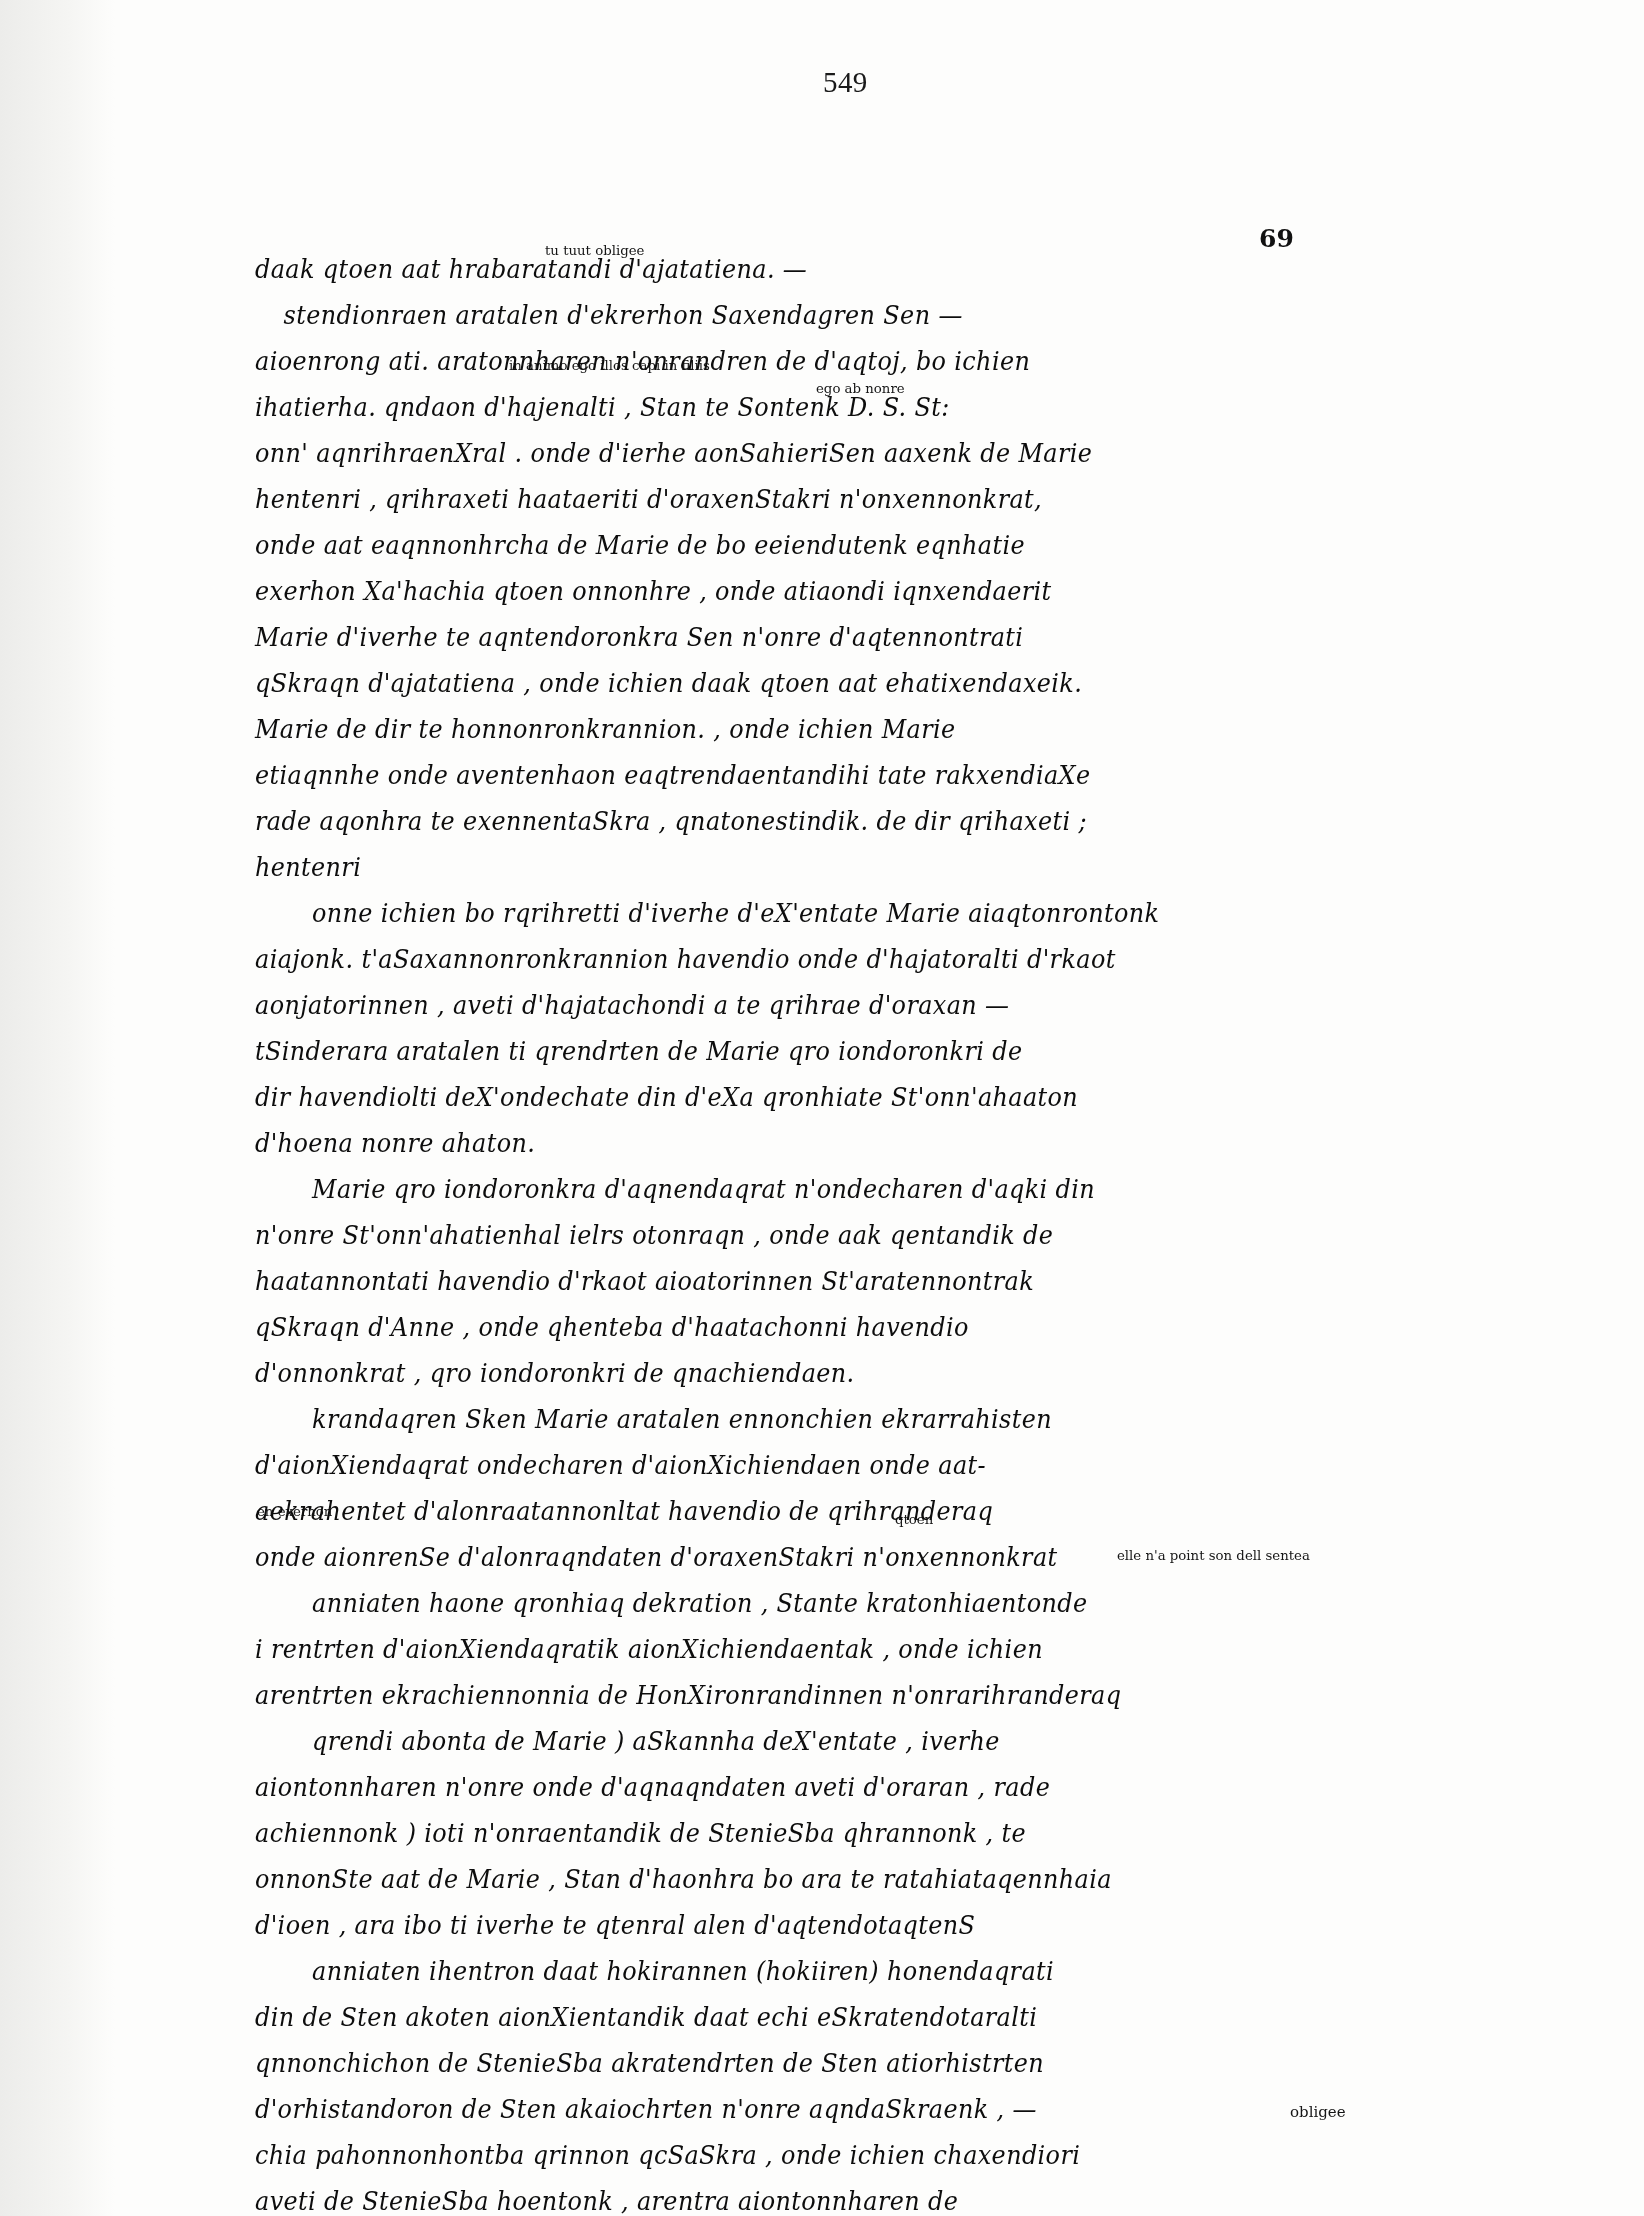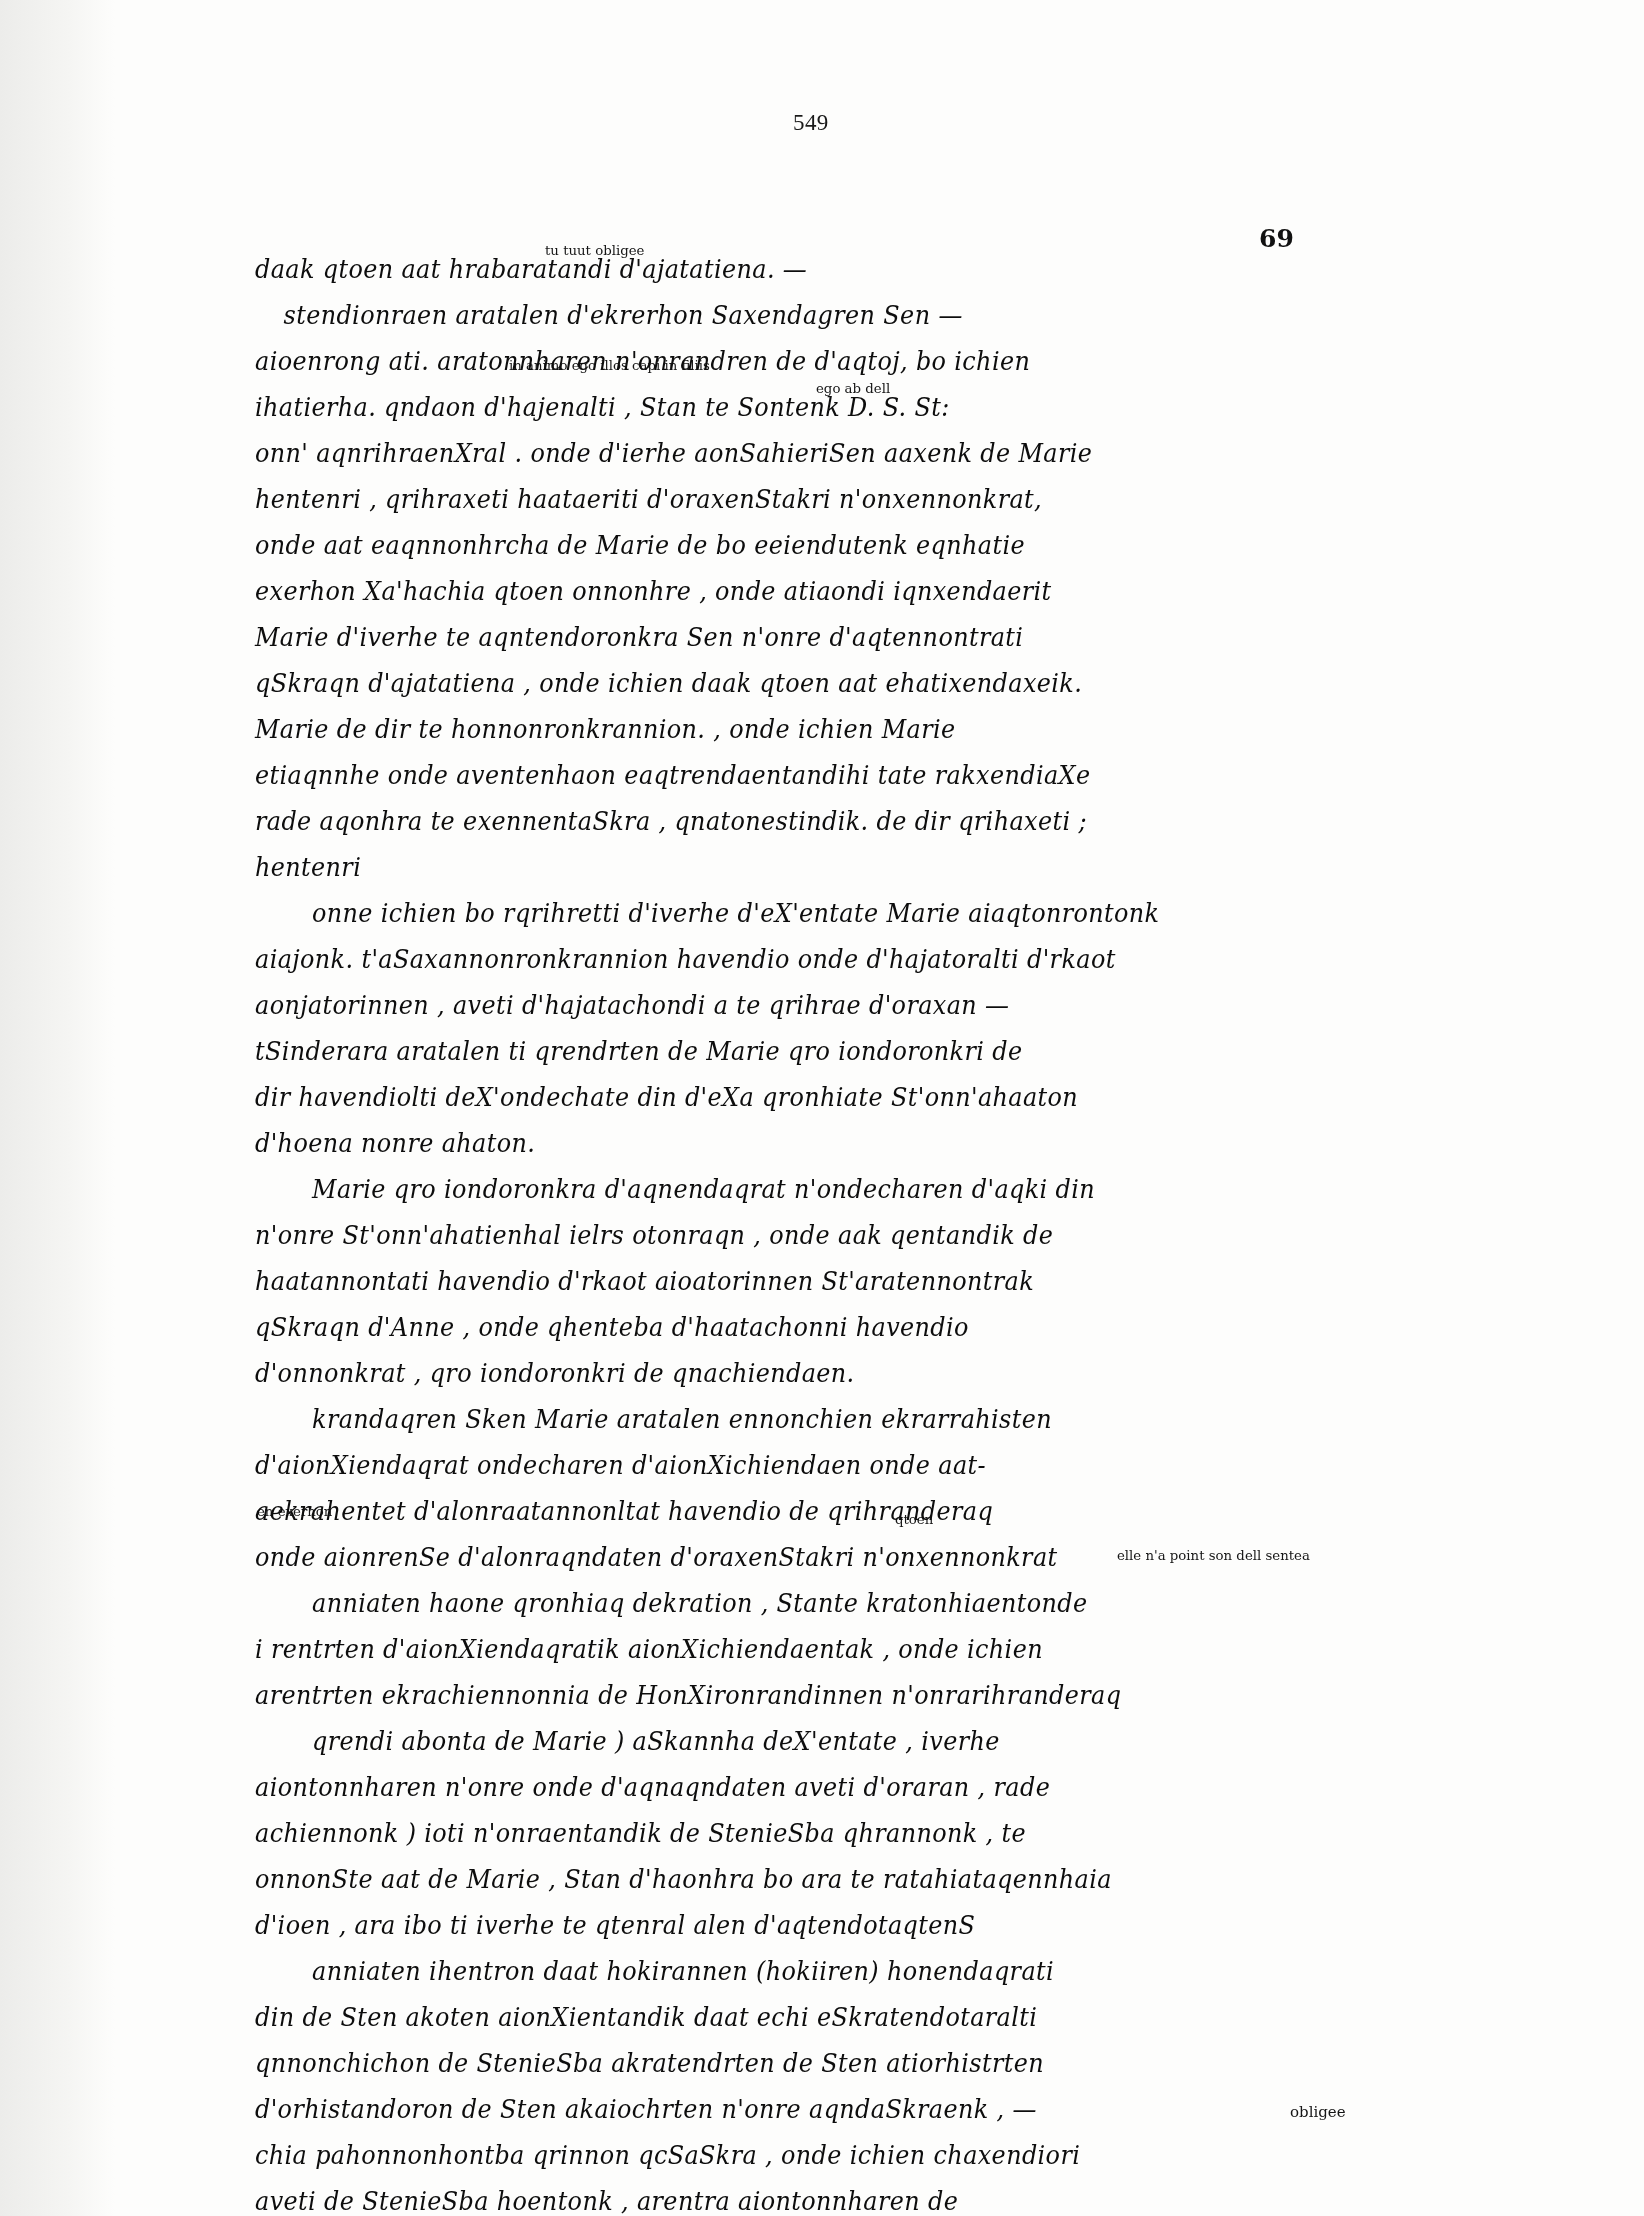--- a/index.html
+++ b/index.html
@@ -12,21 +12,21 @@
   }
   .margin-shade {
     position: absolute; left: 0; top: 0; width: 115px; height: 2507px;
     background: linear-gradient(to right, #ececea 0%, #f5f5f3 60%, #fdfdfc 100%);
   }
   .printed-num {
     position: absolute;
     font-family: "Liberation Serif", serif;
     color: #1a1a1a;
   }
-  #page-number-top { left: 793px; top: 66px; font-size: 23px; letter-spacing: 0.4px; margin-top: 44px; }
+  #page-number-top { left: 823px; top: 66px; font-size: 29px; letter-spacing: 0.4px; }
   #folio-number {
     position: absolute; left: 1259px; top: 224px;
     font-family: "DejaVu Serif", serif; font-weight: bold;
     font-size: 25px;
   }
   .manuscript {
     position: absolute; left: 255px; top: 246px; width: 1170px;
   }
   .ms-line {
     position: relative;
@@ -56,21 +56,21 @@
 
 <div class="margin-shade"></div>
 
 <div id="page-number-top" class="printed-num">549</div>
 
 <div id="folio-number">69</div>
 
 <div id="glosses">
     <div class="gloss" style="left: 545px; top: 243px;">tu tuut obligee</div>
     <div class="gloss" style="left: 465px; top: 358px; padding-left: 44px;">in animo  ego illos capi in filiis</div>
-    <div class="gloss" style="left: 816px; top: 381px;">ego ab dell</div>
+    <div class="gloss" style="left: 816px; top: 381px;">ego ab nonre</div>
     <div class="gloss" style="left: 257px; top: 1504px;">en exerhon</div>
     <div class="gloss" style="left: 895px; top: 1512px;">qtoen</div>
     <div class="gloss" style="left: 1117px; top: 1548px;">elle n'a point son dell sentea</div>
   </div>
 
 <div class="manuscript" id="manuscript">
     <div class="ms-line">daak qtoen aat hrabaratandi d'ajatatiena. —</div>
     <div class="ms-line indent-sm">stendionraen aratalen d'ekrerhon Saxendagren Sen —</div>
     <div class="ms-line">aioenrong ati. aratonnharen n'onrandren de d'aqtoj, bo ichien</div>
     <div class="ms-line">ihatierha. qndaon d'hajenalti ,  Stan te Sontenk D. S. St:</div>

